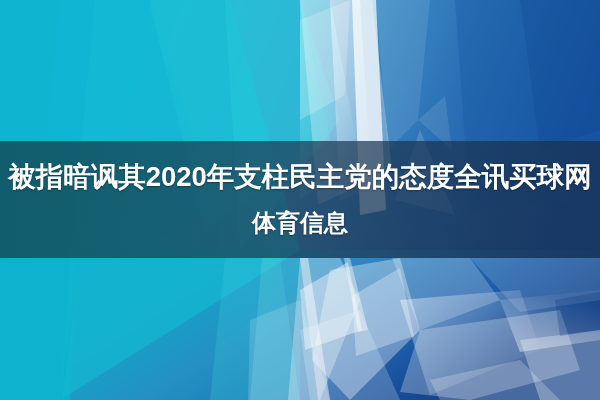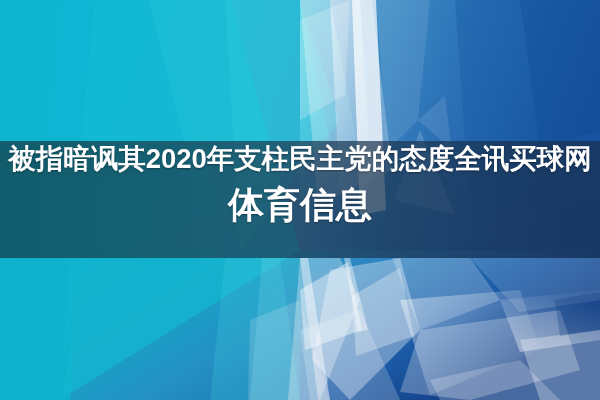--- a/index.html
+++ b/index.html
@@ -37,26 +37,26 @@
   }
   #caption {
     position: absolute;
     left: 0;
     top: 141px;
     width: 600px;
     height: 117px;
     display: flex;
     flex-direction: column;
     align-items: center;
-    justify-content: flex-start;
+    justify-content: center;
     gap: 10px;
   }
   .cap-line {
     color: #ffffff;
-    font-size: 36px;
+    font-size: 24px;
     font-weight: 700;
     line-height: 36px;
     letter-spacing: 0px;
     white-space: nowrap;
     text-shadow: 0 1px 2px rgba(0,0,0,0.35);
   }
   .cap-line.line1 { font-size: 27.5px; }
 </style>
 </head>
 <body>

